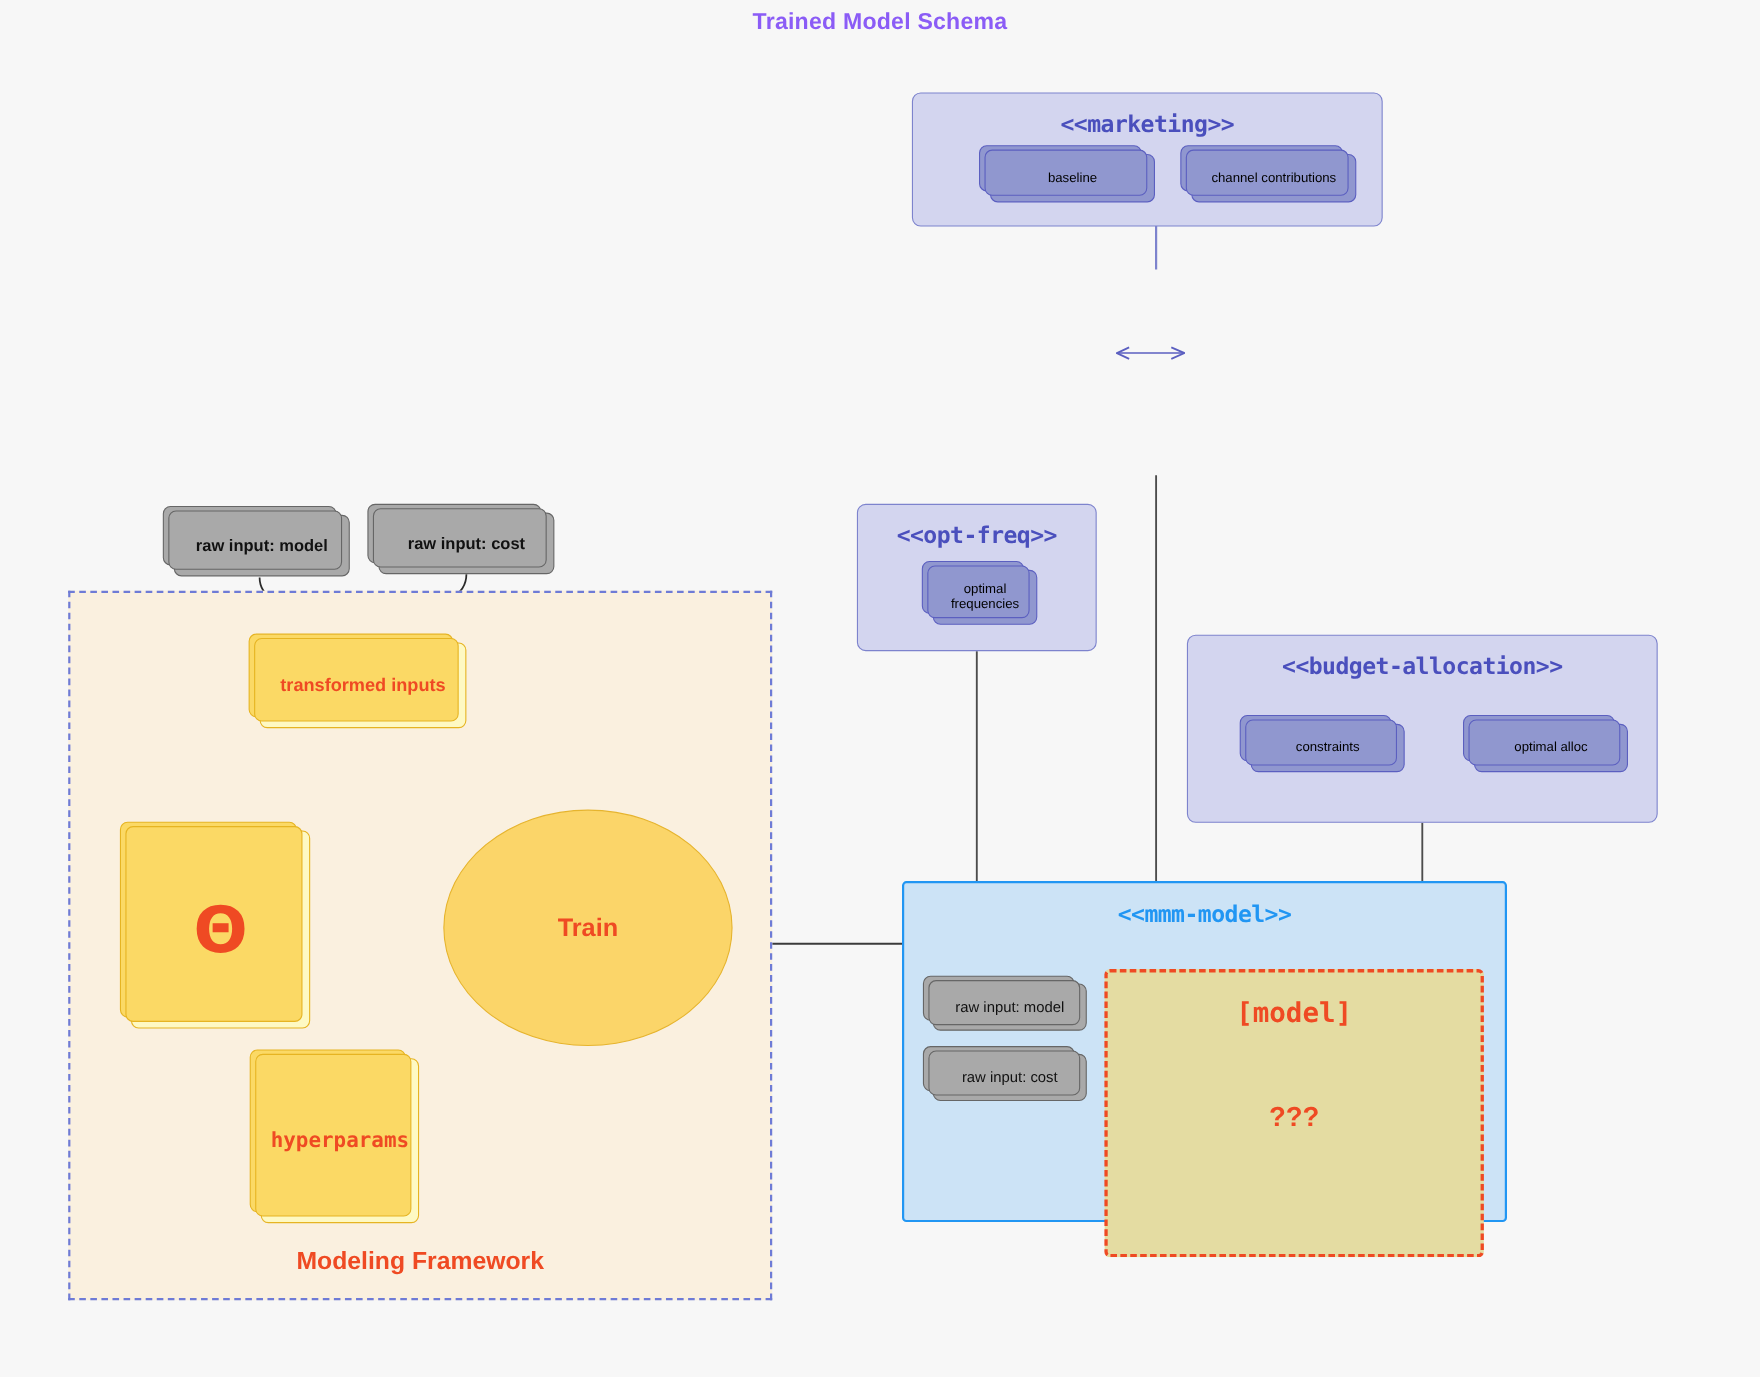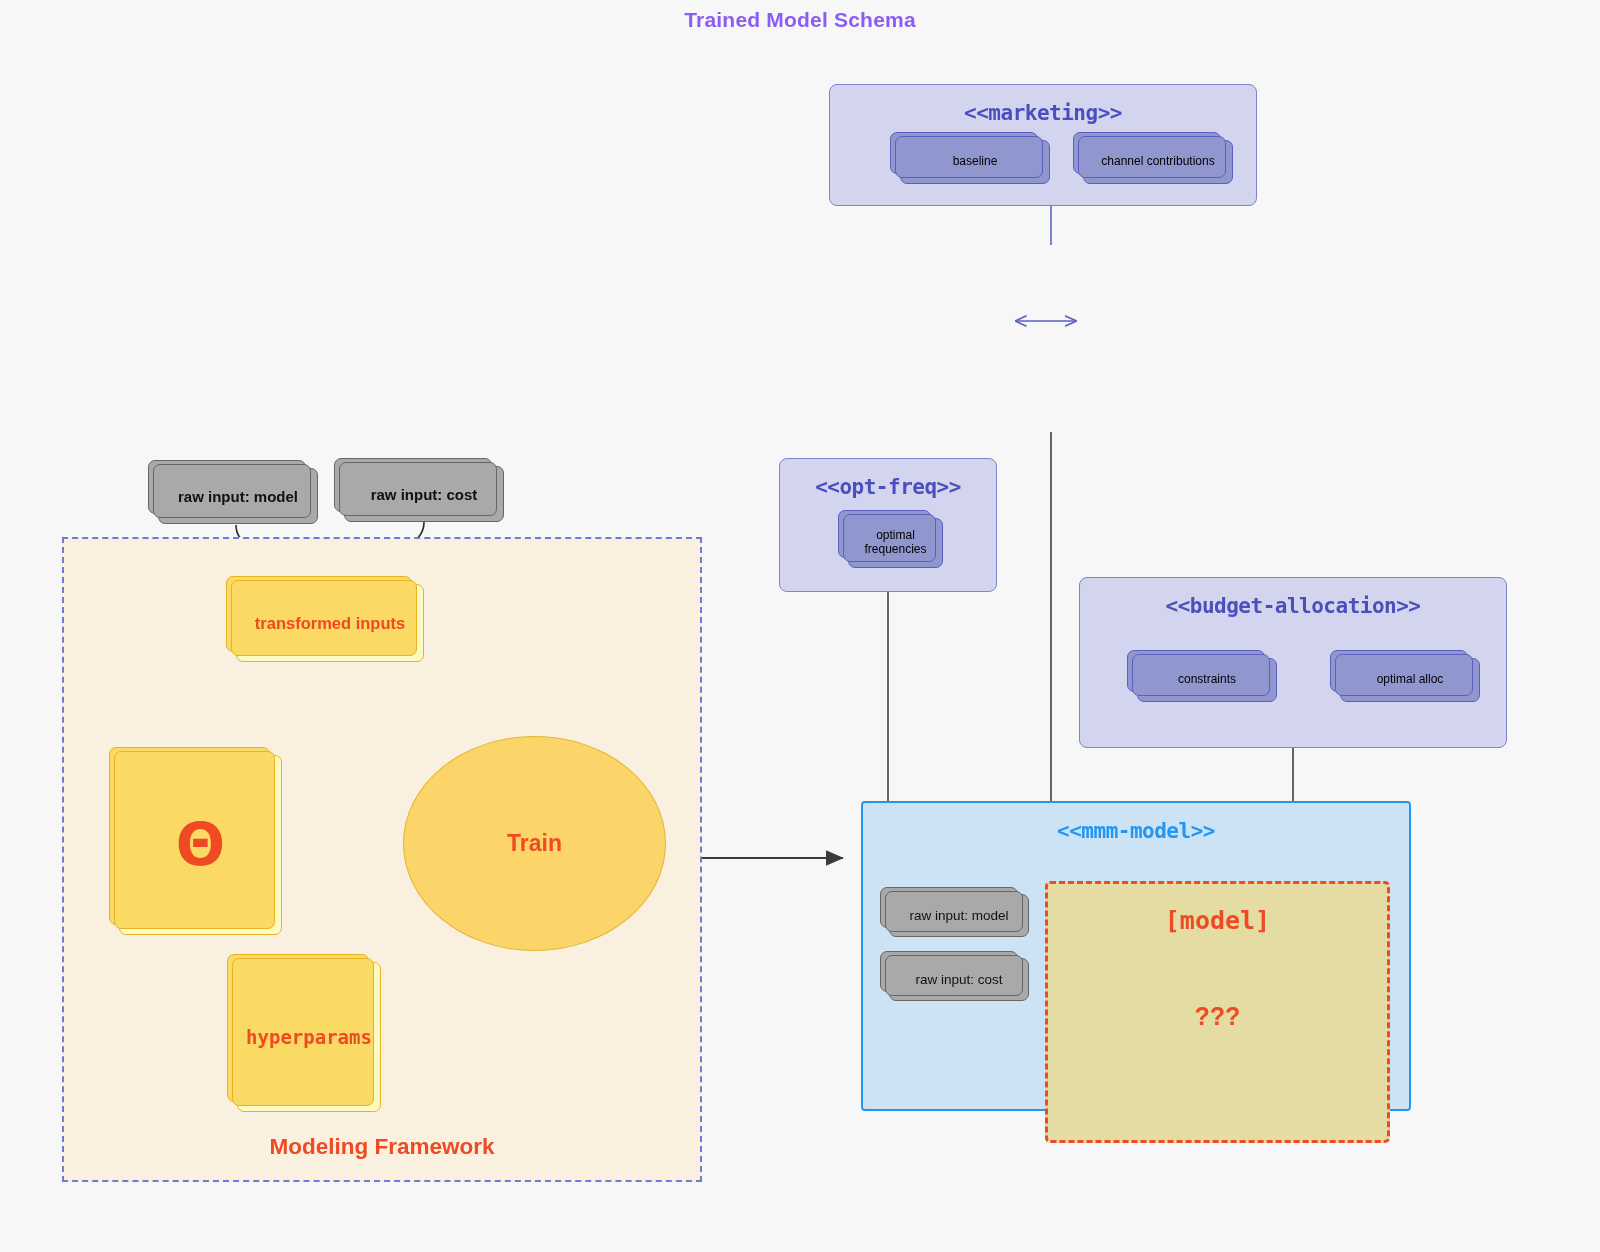--- a/index.html
+++ b/index.html
@@ -246,21 +246,21 @@
   <div class="group" style="left:1079px; top:577px; width:428px; height:171px;">
     <div class="group-title mono">&lt;&lt;budget-allocation&gt;&gt;</div>
     <div class="node pnode stacked" style="left:57px; top:80px; width:140px; height:44px;">
       <span>constraints</span>
     </div>
     <div class="node pnode stacked" style="left:260px; top:80px; width:140px; height:44px;">
       <span>optimal alloc</span>
     </div>
   </div>
 
-  <div class="group blue" style="left:861px; top:801px; width:550px; height:310px;">
+  <div class="group blue" style="left:820px; top:801px; width:550px; height:310px;">
     <div class="group-title mono">&lt;&lt;mmm-model&gt;&gt;</div>
 
     <div class="node gnode small stacked" style="left:26px; top:91px; width:140px; height:43px;">
       <span>raw input: model</span>
     </div>
     <div class="node gnode small stacked" style="left:26px; top:155px; width:140px; height:43px;">
       <span>raw input: cost</span>
     </div>
 
     <div class="model-box" style="left:182px; top:78px; width:345px; height:262px;">

